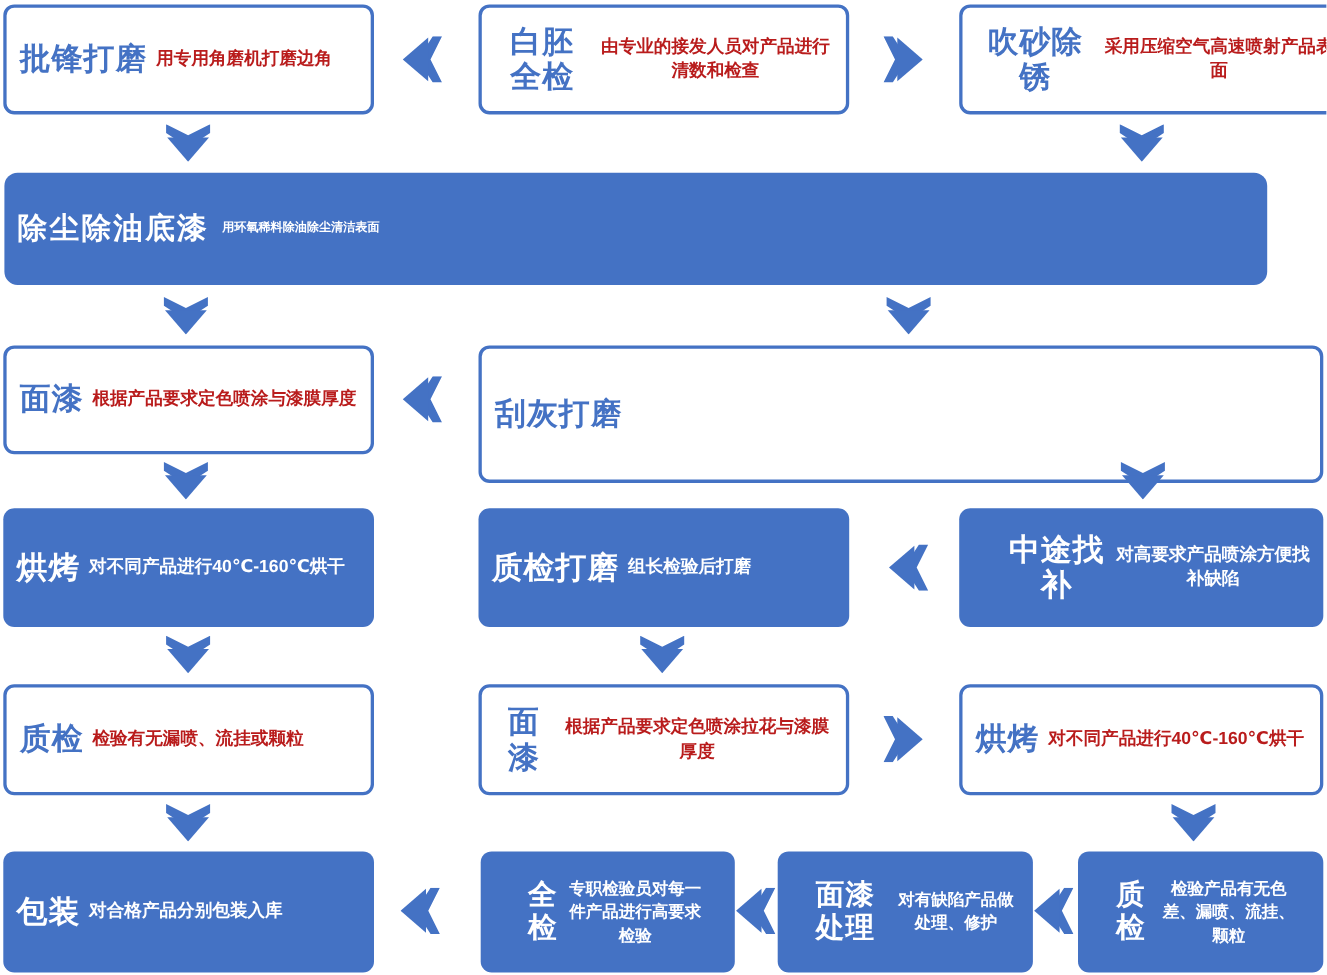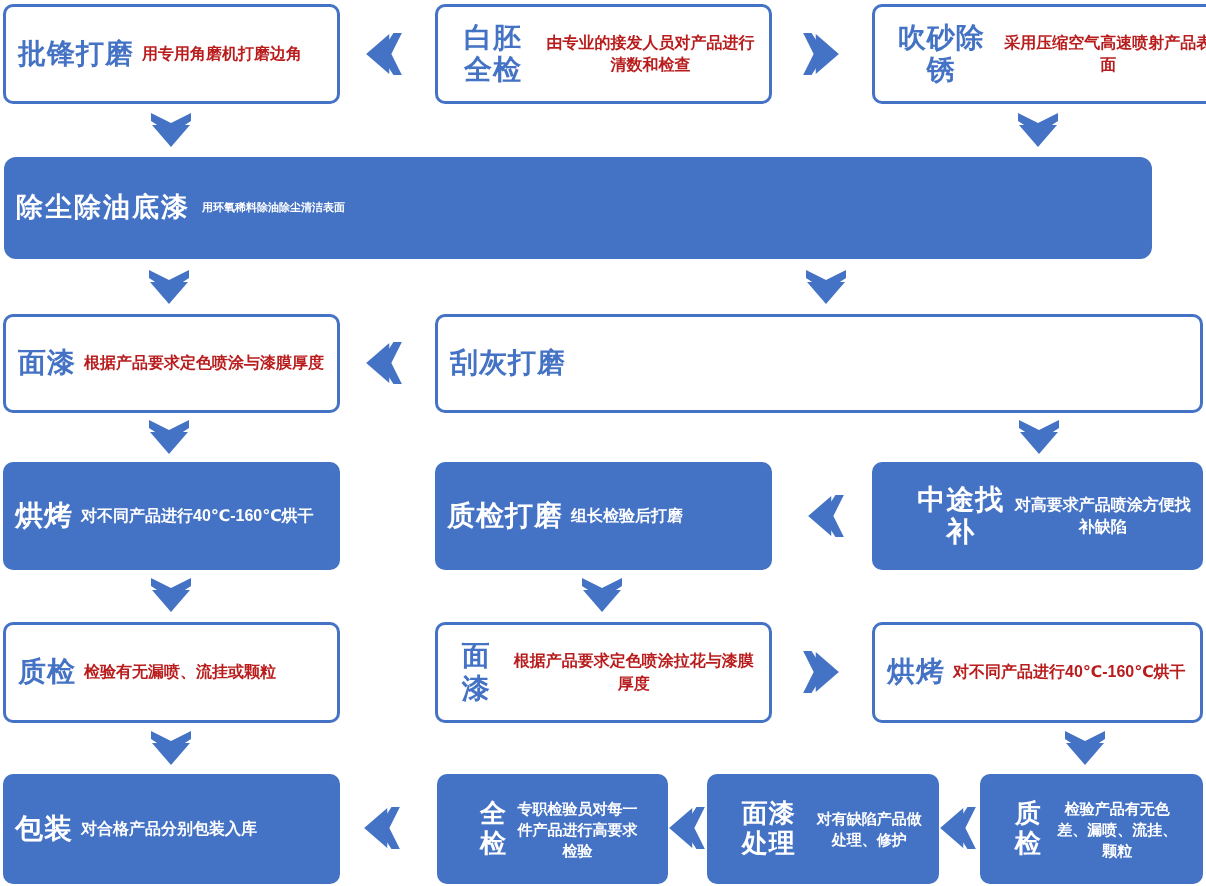--- a/index.html
+++ b/index.html
@@ -99,21 +99,21 @@
     <div class="s">根据产品要求定色喷涂与漆膜厚度</div>
   </div>
 
   <div class="arrow" style="left:366px;top:342px;">
     <svg width="36" height="42" viewBox="0 0 34 40">
         <polygon points="34,0 24,20 34,40 26,40 13,20 26,0"></polygon>
         <polygon points="22,1 22,39 0,20"></polygon>
       </svg>
   </div>
 
-  <div class="box white" style="left:435px;top:314px;width:768px;height:99px;">
+  <div class="box white" style="left:435px;top:314px;width:768px;height:125px;">
     <div class="t">刮灰打磨</div>
   </div>
 
   <div class="arrow" style="left:148px;top:420px;">
     <svg width="42" height="34" viewBox="0 0 40 34">
         <polygon points="0,0 20,10 40,0 40,8 20,21 0,8"></polygon>
         <polygon points="1,12 39,12 20,34"></polygon>
       </svg>
   </div>
   <div class="arrow" style="left:1018px;top:420px;">

